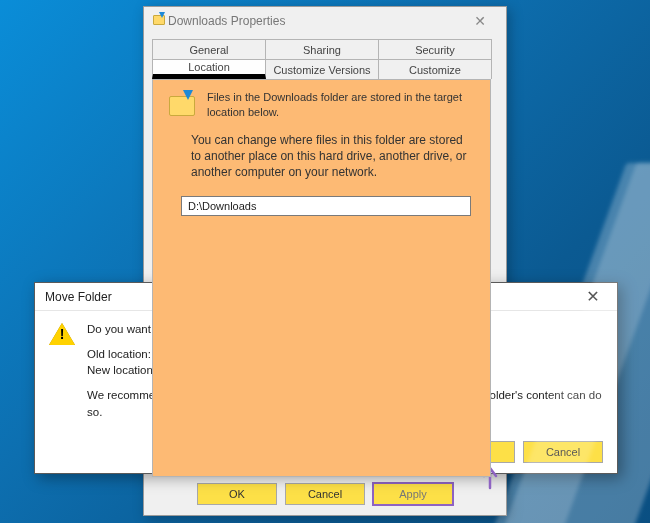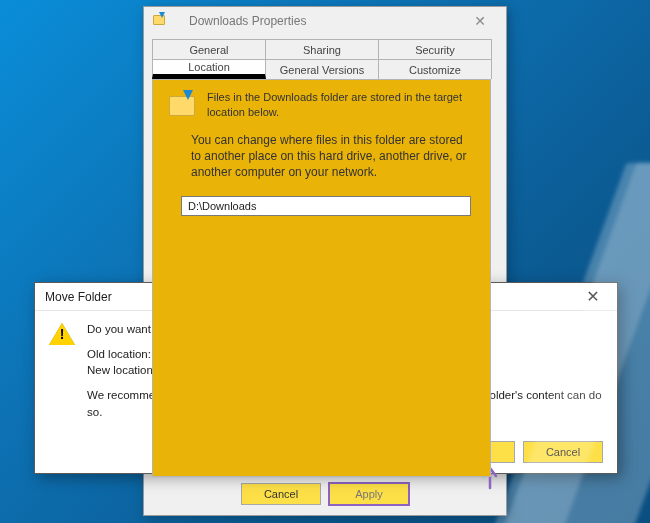--- a/index.html
+++ b/index.html
@@ -39,21 +39,21 @@
   }
   .titlebar {
     height:28px;
     display:flex;
     align-items:center;
     justify-content:space-between;
     padding:0 6px 0 8px;
     color:#777;
     font-size:12px;
   }
-  .tb-left { display:flex; align-items:center; gap:21px; }
+  .tb-left { display:flex; align-items:center; gap:0; }
   .tb-icon {
     width:16px; height:16px;
     position:relative;
   }
   .tb-icon::before {
     content:"";
     position:absolute;
     left:1px; top:2px;
     width:10px; height:8px;
     background:#ffd96a;
@@ -92,21 +92,21 @@
   .tabrow.bottom .tab { }
   .tab.active {
     background:#fefefe;
     position:relative;
     z-index:2;
     border-bottom:5px solid #000000;
     margin-bottom:-1px;
   }
   .tab-pane {
     border:1px solid #b4b4b4;
-    background:#eab308;
+    background:#fdba74;
     padding:10px 14px 14px 14px;
     height:398px;
     position:relative;
     z-index:1;
   }
   .tp-row1 { display:flex; gap:8px; align-items:flex-start; margin-bottom:12px; color:#333; }
   .folder-icon {
     width:32px; height:28px;
     position:relative;
     flex-shrink:0;
@@ -250,34 +250,35 @@
   </div>
 
   <div class="tabarea">
     <div class="tabrow top">
       <div class="tab">General</div>
       <div class="tab">Sharing</div>
       <div class="tab">Security</div>
     </div>
     <div class="tabrow bottom">
       <div class="tab active">Location</div>
-      <div class="tab">General Versions</div>
+      <div class="tab">Customize Versions</div>
       <div class="tab">Customize</div>
     </div>
     <div class="tab-pane">
       <div class="tp-row1">
         <span class="folder-icon"></span>
         <div class="tp-desc">Files in the Downloads folder are stored in the target location below.</div>
       </div>
       <div class="tp-desc2">You can change where files in this folder are stored to another place on this hard drive, another drive, or another computer on your network.</div>
       <input class="path-input" value="D:\Downloads" style="">
     </div>
   </div>
 
   <div class="propwin-btns">
+    <button class="btn">OK</button>
     <button class="btn">Cancel</button>
     <button class="btn hl-purple">Apply</button>
   </div>
 </div>
 
 <div class="dialog">
   <div class="dlg-title">
     <span>Move Folder</span>
     <span class="dlg-close">✕</span>
   </div>

